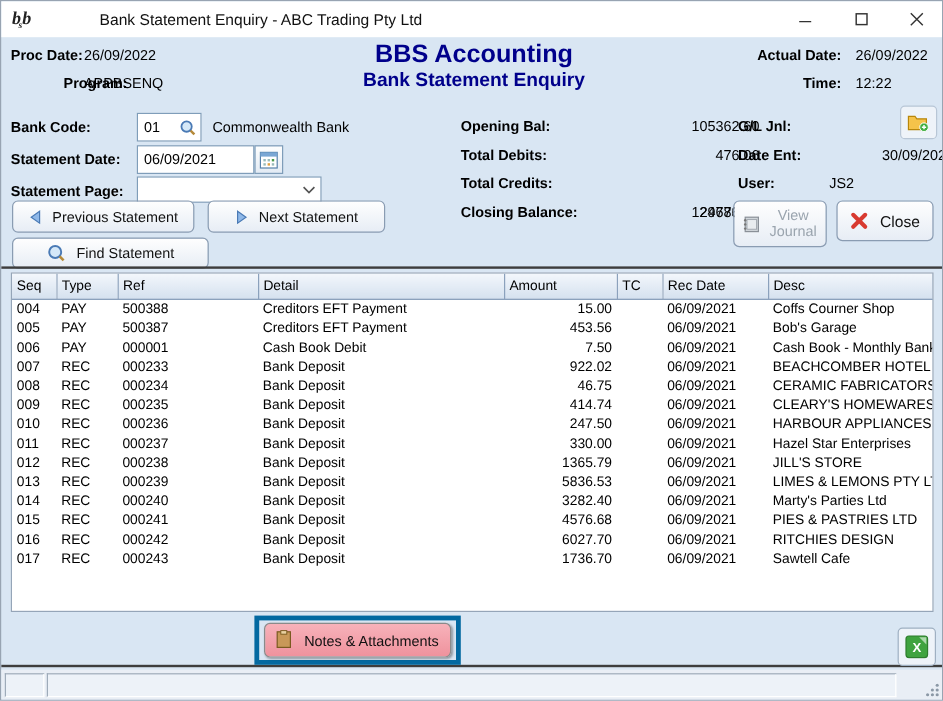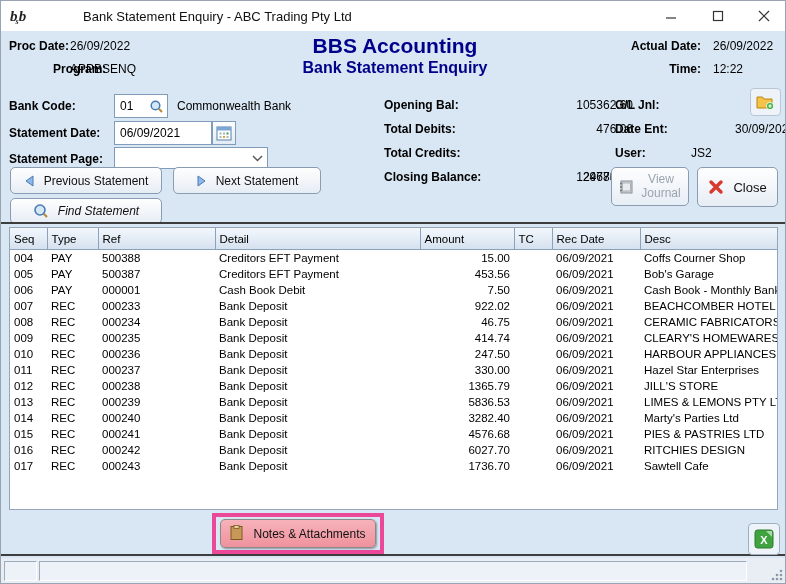--- a/index.html
+++ b/index.html
@@ -46,21 +46,21 @@
   table.grid th{
     background:linear-gradient(#f3f7fc,#d5e1ef);
     border-right:1px solid #8ba1bc;border-bottom:1px solid #8ba1bc;
     font-weight:normal;text-align:left;padding:3px 4px;height:15px;white-space:nowrap;overflow:hidden;
   }
   table.grid td{padding:0 4px;height:16px;white-space:nowrap;overflow:hidden;}
   .col-amount{text-align:right;}
   .col-tc{text-align:center;}
   
   .annotation{position:absolute;left:211px;top:512px;width:172px;height:41px;
-    border:4px solid #ec4899;box-sizing:border-box;display:flex;align-items:center;justify-content:center;}
+    border:4px solid #0369a1;box-sizing:border-box;display:flex;align-items:center;justify-content:center;}
   .notes-btn{
     width:156px;height:29px;box-sizing:border-box;border:1px solid #8a8a8a;border-radius:5px;
     background:linear-gradient(#f7b2ba,#ef929d);font-size:12px;color:#111;
     display:flex;align-items:center;justify-content:center;gap:10px;cursor:pointer;
     box-shadow:1px 1px 2px rgba(0,0,0,.35);
   }
   
   .statusbar{position:absolute;left:0;top:557px;width:786px;height:27px;background:#e9eef5;}
   .status-cell{position:absolute;box-sizing:border-box;background:#edf2f8;
     border:1px solid;border-color:#9eabb9 #ffffff #ffffff #9eabb9;}
@@ -152,21 +152,21 @@
     <span>Previous Statement</span>
   </div>
   <div class="btn" style="left:172px;top:166px;width:148px;height:27px;">
     <span class="ic">
       <svg width="11" height="12">
           <path d="M2 1 L9 6 L2 11 Z" fill="#8fb8e8" stroke="#4a7ab5" stroke-width="1"></path>
         </svg>
     </span>
     <span>Next Statement</span>
   </div>
-  <div class="btn" style="left:9px;top:197px;width:152px;height:26px;font-style:italic;">
+  <div class="btn" style="left:9px;top:197px;width:164px;height:26px;">
     <span class="ic">
       <svg width="16" height="16">
         <circle cx="7" cy="7" r="5" fill="#d5e8f8" stroke="#4a7ab5" stroke-width="1.6"></circle>
         <line x1="10.7" y1="10.7" x2="14" y2="14" stroke="#b58a3a" stroke-width="2.2"></line>
       </svg>
     </span>
     <span>Find Statement</span>
   </div>
 
   <span class="abs lbl" style="left:383px;top:97px;">Opening Bal:</span>
@@ -197,21 +197,21 @@
       <svg width="16" height="16">
         <rect x="3" y="2" width="11" height="12" fill="#cfd4d9" stroke="#8a9098"></rect>
         <rect x="4.5" y="4" width="8" height="8" fill="#e9ecef" stroke="#9aa0a8" stroke-width="0.7"></rect>
         <circle cx="3" cy="4.5" r="1" fill="#777"></circle>
           <circle cx="3" cy="8" r="1" fill="#777"></circle>
           <circle cx="3" cy="11.5" r="1" fill="#777"></circle>
       </svg>
     </span>
     <span style="width:42px;line-height:1.15;text-align:center;">View Journal</span>
   </div>
-  <div class="btn" style="left:696px;top:166px;width:81px;height:40px;font-size:13px;">
+  <div class="btn" style="left:696px;top:166px;width:81px;height:34px;font-size:13px;">
     <span class="ic">
       <svg width="16" height="16">
           <path d="M3 3 L13 13 M13 3 L3 13" stroke="#d83a30" stroke-width="3.4" stroke-linecap="round"></path>
         </svg>
     </span>
     <span>Close</span>
   </div>
 
   <div class="rule" style="top:221px;"></div>
 

